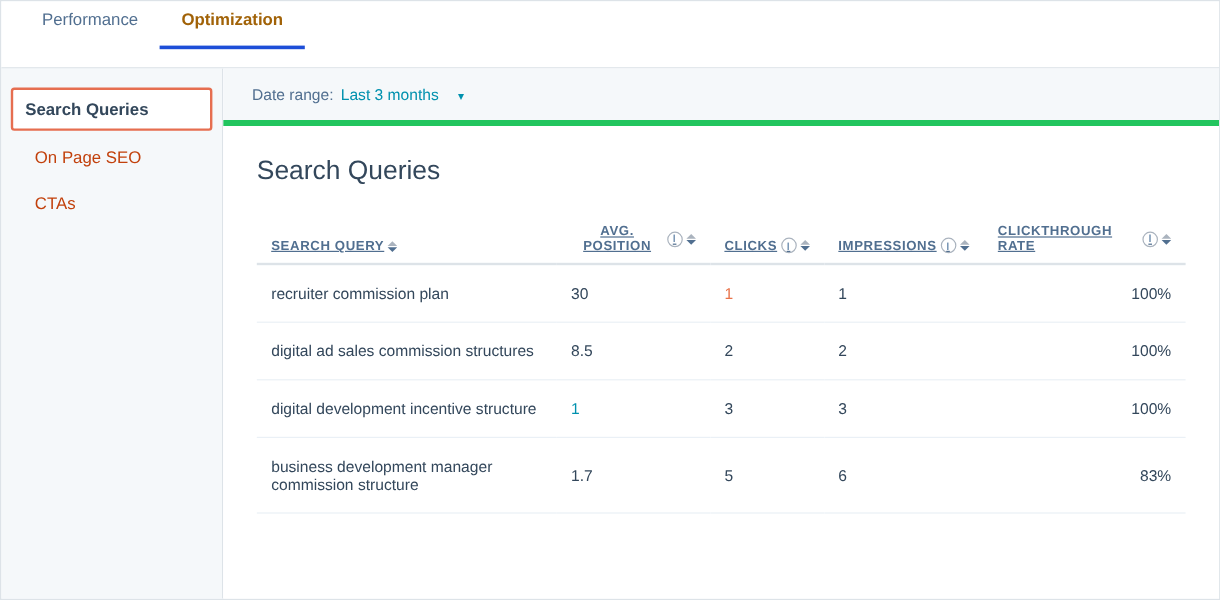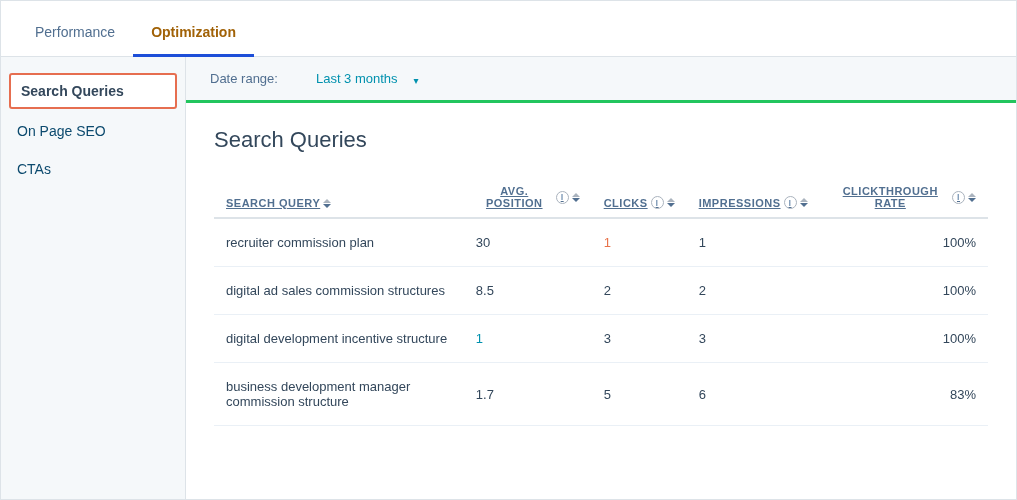--- a/index.html
+++ b/index.html
@@ -17,21 +17,21 @@
       flex-direction: column;
       border: 1px solid #dde3e8;
       overflow: hidden;
     }
     
     .tab-bar {
       background: #fff;
       border-bottom: 1px solid #dde3e8;
       display: flex;
       align-items: flex-end;
-      padding: 0 16px;
+      padding: 16px 16px;
       height: 56px;
     }
     .tab {
       padding: 14px 18px;
       font-size: 14px;
       color: #516f90;
       cursor: pointer;
       border-bottom: 3px solid transparent;
       margin-bottom: -1px;
     }
@@ -48,23 +48,23 @@
     }
     
     .sidebar {
       width: 185px;
       background: #f5f8fa;
       border-right: 1px solid #dde3e8;
       padding-top: 12px;
       flex-shrink: 0;
     }
     .sidebar-item {
-      padding: 10px 16px;
+      padding: 10px 28px;
       font-size: 14px;
-      color: #0c4a6e;
+      color: #c2410c;
       cursor: pointer;
     }
     .sidebar-item.active {
       border: 2px solid #e66e50;
       border-radius: 3px;
       color: #33475b;
       font-weight: 600;
       margin: 4px 8px;
       padding: 8px 10px;
       background: #fff;
@@ -76,38 +76,37 @@
     .content-panel {
       flex: 1;
       display: flex;
       flex-direction: column;
       background: #fff;
       overflow: hidden;
     }
     
     .date-range-bar {
       padding: 14px 24px;
-      border-bottom: 3px solid #22c55e;
+      border-bottom: 5px solid #22c55e;
       display: flex;
       align-items: center;
       background: #f5f8fa;
     }
     .date-range-label {
       font-size: 13px;
       color: #516f90;
       margin-right: 6px;
     }
     .date-range-value {
       font-size: 13px;
       color: #0091ae;
       cursor: pointer;
       display: flex;
       align-items: flex-end;
       gap: 16px;
-      margin-left: 32px;
     }
     .date-range-value .chevron {
       font-size: 10px;
     }
     
     .table-area {
       flex: 1;
       padding: 24px 28px 0 28px;
       overflow-y: auto;
       background: #fff;
@@ -128,21 +127,21 @@
       color: #516f90;
       text-transform: uppercase;
       letter-spacing: 0.5px;
       padding: 8px 12px;
       text-align: left;
       border-bottom: 2px solid #dde3e8;
       vertical-align: bottom;
       text-decoration: underline;
     }
     thead tr th.right-align {
-      text-align: center;
+      text-align: left;
     }
     thead tr th.center-align {
       text-align: center;
     }
     .col-header-inner {
       display: flex;
       align-items: center;
       gap: 3px;
     }
     .col-header-inner.center {

